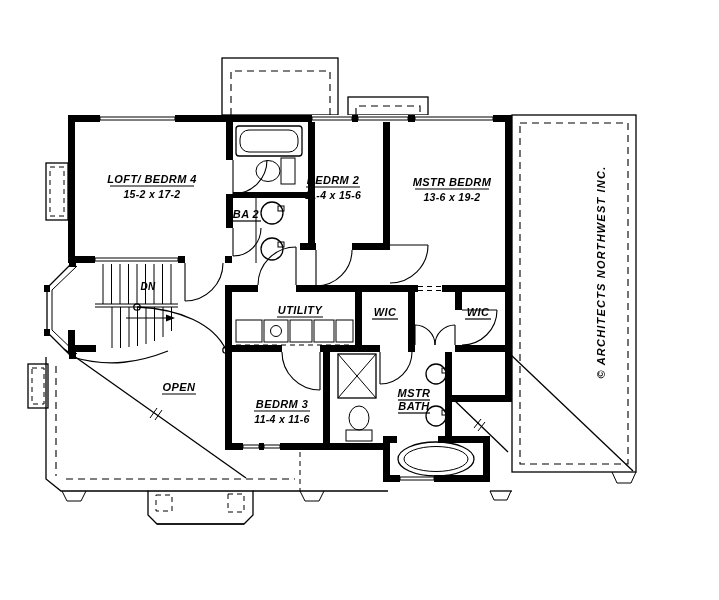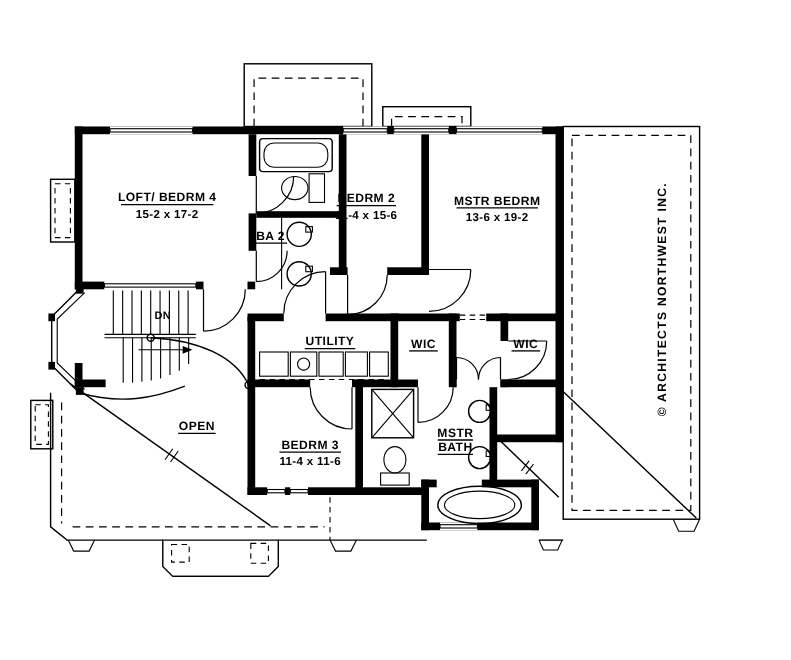--- a/index.html
+++ b/index.html
@@ -1,16 +1,16 @@
 <!DOCTYPE html>
 <html><head>
 <meta charset="utf-8">
 <style>
   html,body{margin:0;padding:0;background:#ffffff;}
-  .stage{position:relative;width:719px;height:600px;background:#ffffff;overflow:hidden;}
+  .stage{position:relative;width:719px;height:600px;background:#ffffff;overflow:hidden;font-style:italic;}
   svg{display:block;}
   text{font-family:"Liberation Sans","DejaVu Sans",sans-serif;fill:#000;}
   .room-name{font-size:11px;font-weight:700;letter-spacing:.4px;}
   .room-dims{font-size:10.5px;font-weight:700;letter-spacing:.3px;}
   .small-label{font-size:10px;font-weight:700;letter-spacing:.4px;}
   .copyright{font-size:11px;font-weight:700;letter-spacing:1.2px;}
   .wall{fill:#000;stroke:none;}
   .thin{fill:none;stroke:#000;stroke-width:1.3;}
   .hair{fill:none;stroke:#000;stroke-width:1;}
   .dash{fill:none;stroke:#000;stroke-width:1.1;stroke-dasharray:7 5;}

